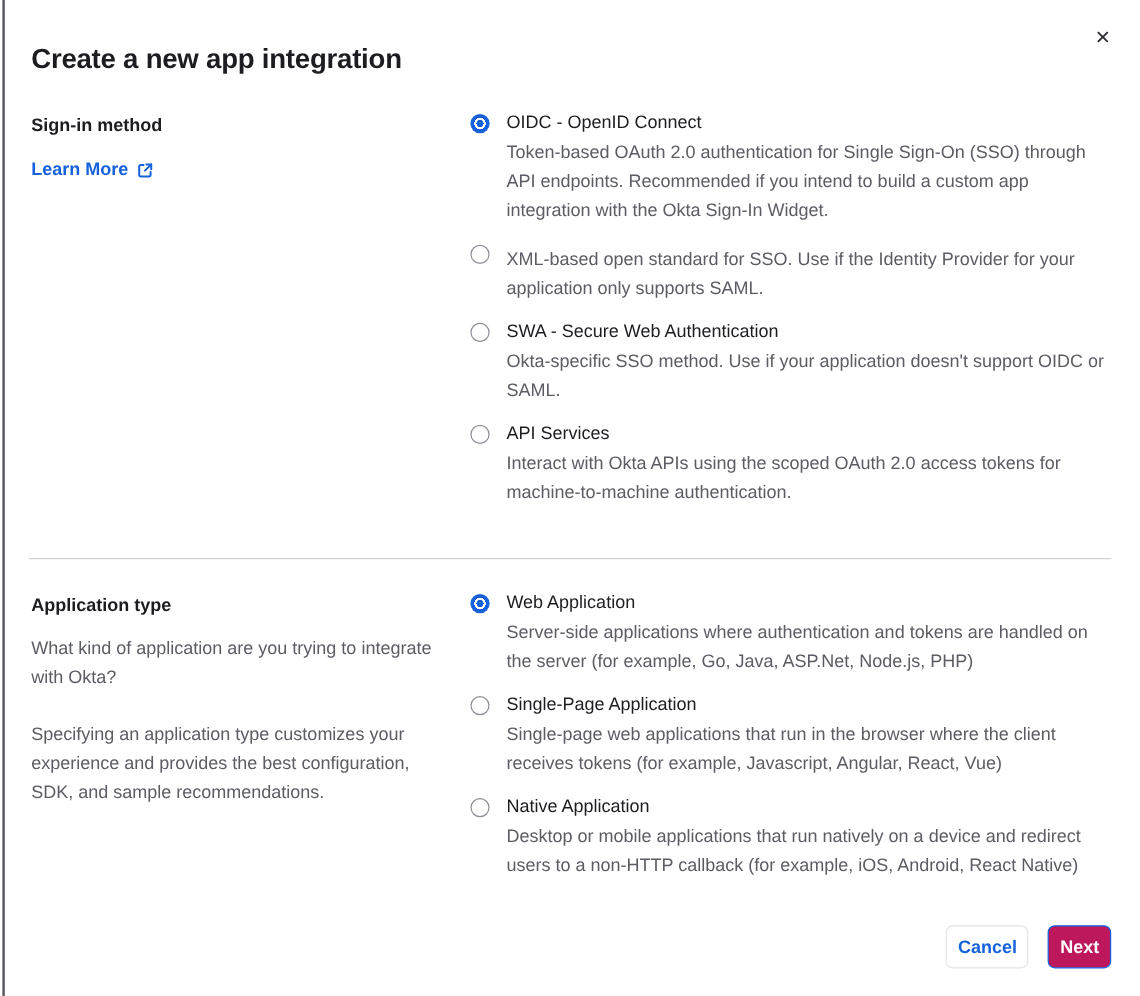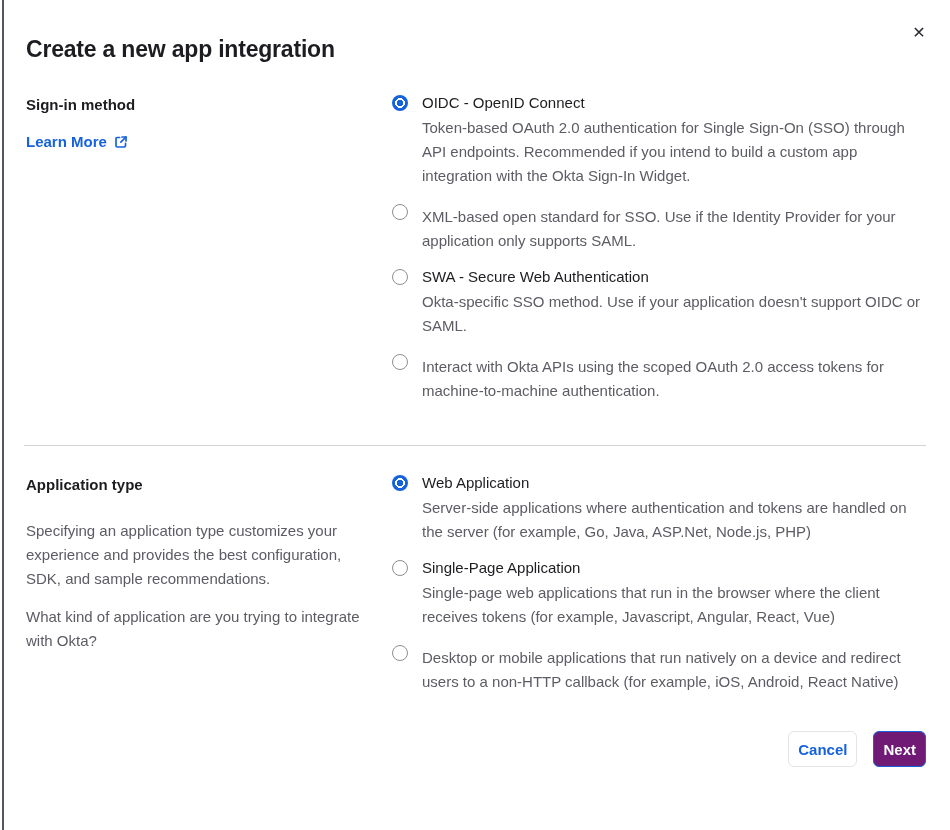--- a/index.html
+++ b/index.html
@@ -132,21 +132,21 @@
     padding: 0 9px;
     cursor: pointer;
     font-family: "Liberation Sans", sans-serif;
   }
   .btn-ghost {
     background: #ffffff;
     border: 1px solid #e4e4e9;
     color: #1662dd;
   }
   .btn-primary {
-    background: #701a75;
+    background: #be185d;
     border: 1px solid #1662dd;
     color: #ffffff;
   }
 </style>
 </head>
 <body>
 
 <div class="modal-frame"></div>
 
 <button class="close-btn">
@@ -188,52 +188,54 @@
       <div class="option">
         <span class="radio"></span>
         <span class="option-text">
           <span class="option-label">SWA - Secure Web Authentication</span>
           <span class="option-desc">Okta-specific SSO method. Use if your application doesn't support OIDC or SAML.</span>
         </span>
       </div>
       <div class="option">
         <span class="radio"></span>
         <span class="option-text">
+          <span class="option-label">API Services</span>
           <span class="option-desc">Interact with Okta APIs using the scoped OAuth 2.0 access tokens for machine-to-machine authentication.</span>
         </span>
       </div>
     </div>
   </div>
 
   <div class="divider"></div>
 
   <div class="section-grid apptype">
     <div>
       <div class="section-label">Application type</div>
+      <p class="left-para first">What kind of application are you trying to integrate with Okta?</p>
       <p class="left-para second">Specifying an application type customizes your experience and provides the best configuration, SDK, and sample recommendations.</p>
-      <p class="left-para first">What kind of application are you trying to integrate with Okta?</p>
     </div>
     <div>
       <div class="option">
         <span class="radio selected"></span>
         <span class="option-text">
           <span class="option-label">Web Application</span>
           <span class="option-desc">Server-side applications where authentication and tokens are handled on the server (for example, Go, Java, ASP.Net, Node.js, PHP)</span>
         </span>
       </div>
       <div class="option">
         <span class="radio"></span>
         <span class="option-text">
           <span class="option-label">Single-Page Application</span>
           <span class="option-desc">Single-page web applications that run in the browser where the client receives tokens (for example, Javascript, Angular, React, Vue)</span>
         </span>
       </div>
       <div class="option">
         <span class="radio"></span>
         <span class="option-text">
+          <span class="option-label">Native Application</span>
           <span class="option-desc">Desktop or mobile applications that run natively on a device and redirect users to a non-HTTP callback (for example, iOS, Android, React Native)</span>
         </span>
       </div>
     </div>
   </div>
 
   <div class="footer">
     <button class="btn btn-ghost">Cancel</button>
     <button class="btn btn-primary">Next</button>
   </div>

